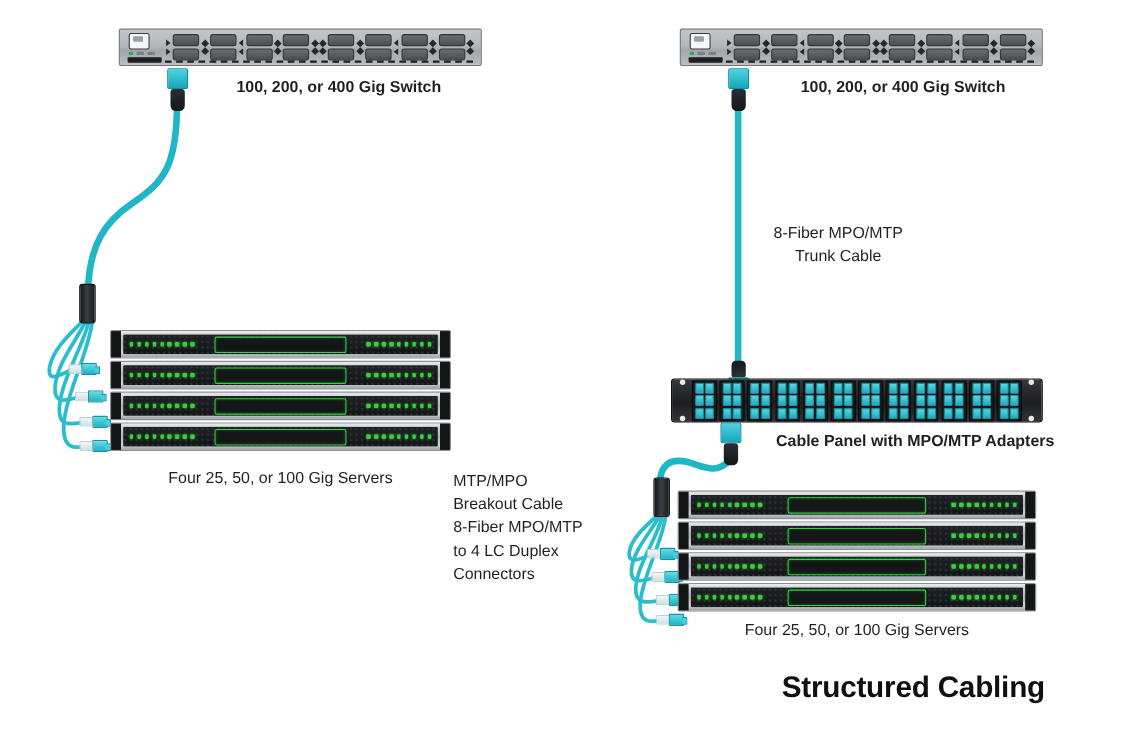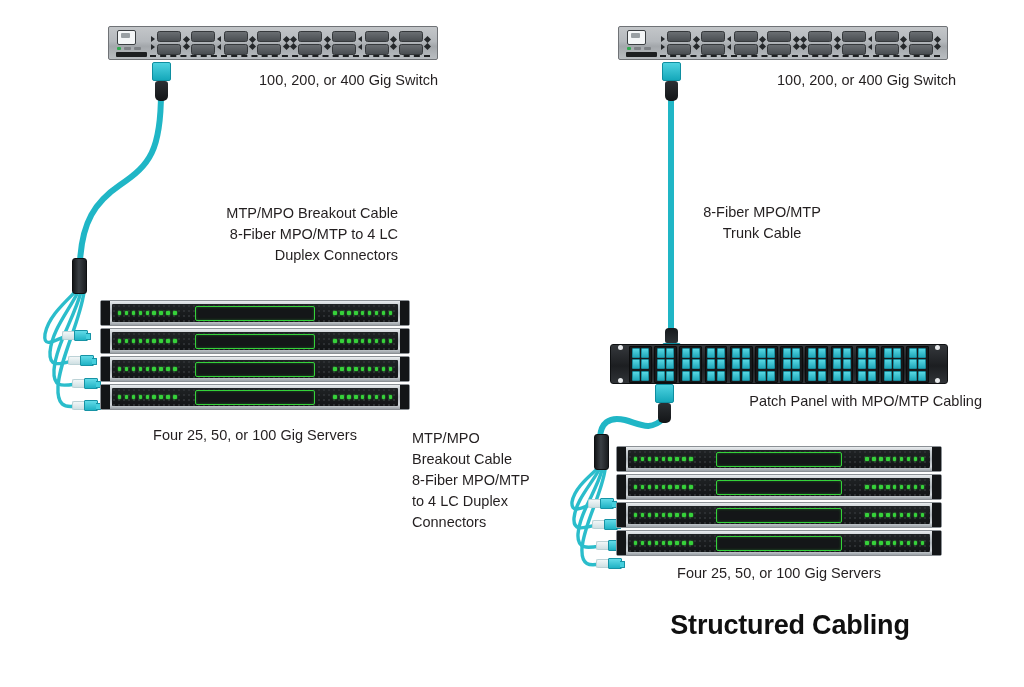--- a/index.html
+++ b/index.html
@@ -3,21 +3,21 @@
 <meta charset="utf-8">
 <style>
   html,body{margin:0;padding:0;background:#ffffff;}
   body{width:1024px;height:687px;position:relative;overflow:hidden;
        font-family:"Liberation Sans","DejaVu Sans",sans-serif;color:#231f20;}
   .stage{position:absolute;inset:0;}
   .abs{position:absolute;}
 
   
   .lbl{font-size:14.5px;line-height:21px;color:#231f20;white-space:pre-line;}
-  .lbl-l{text-align:right;}
+  .lbl-l{text-align:center;font-weight:bold;}
   .lbl-r{text-align:left;}
   .lbl-c{text-align:center;}
   .title{font-size:27px;font-weight:bold;text-align:center;line-height:34px;
          color:#101010;letter-spacing:-0.2px;}
 
   
   .switch{box-sizing:border-box;border:1px solid #6f7276;border-radius:2px;
           background:linear-gradient(180deg,#c3c6c9 0%,#b4b8bc 45%,#a3a7ab 60%,#b9bdc1 100%);
           display:flex;align-items:center;padding:0 5px 0 6px;}
   .sw-left{display:flex;flex-direction:column;justify-content:center;gap:2px;
@@ -338,23 +338,20 @@
             <i class="led"></i>
             <i class="led"></i>
             <i class="led"></i>
         </span>
       </span>
       <span class="srv-ear"></span>
     </div>
   </div>
 
   <div class="abs lbl lbl-l" style="left:178px;top:70px;width:260px;">100, 200, or 400 Gig Switch</div>
-  <div class="abs lbl lbl-l" style="left:108px;top:203px;width:290px;">MTP/MPO Breakout Cable
-8-Fiber MPO/MTP to 4 LC
-Duplex Connectors</div>
   <div class="abs lbl lbl-c" style="left:100px;top:425px;width:310px;">Four 25, 50, or 100 Gig Servers</div>
 
   <div class="abs switch" style="left:618px;top:26px;width:330px;height:34px;">
     <div class="sw-left">
       <div class="sw-console"></div>
       <div class="sw-leds">
         <span class="sw-led"></span>
         <span class="sw-led g"></span>
         <span class="sw-led g"></span>
       </div>
@@ -778,22 +775,22 @@
             <i class="led"></i>
         </span>
       </span>
       <span class="srv-ear"></span>
     </div>
   </div>
 
   <div class="abs lbl lbl-l" style="left:686px;top:70px;width:270px;">100, 200, or 400 Gig Switch</div>
   <div class="abs lbl lbl-c" style="left:672px;top:202px;width:180px;">8-Fiber MPO/MTP
 Trunk Cable</div>
-  <div class="abs lbl lbl-l" style="left:682px;top:391px;width:300px;">Patch Panel with MPO/MTP Cabling</div>
+  <div class="abs lbl lbl-l" style="left:682px;top:391px;width:300px;">Cable Panel with MPO/MTP Adapters</div>
   <div class="abs lbl lbl-r" style="left:412px;top:428px;width:142px;">MTP/MPO
 Breakout Cable
 8-Fiber MPO/MTP
 to 4 LC Duplex
 Connectors</div>
   <div class="abs lbl lbl-c" style="left:616px;top:563px;width:326px;">Four 25, 50, or 100 Gig Servers</div>
-  <div class="abs title" style="left:630px;top:608px;width:320px;">Structured Cabling</div>
+  <div class="abs title" style="left:630px;top:608px;width:320px;text-align:right;">Structured Cabling</div>
 
 </div>
 
 </body></html>

